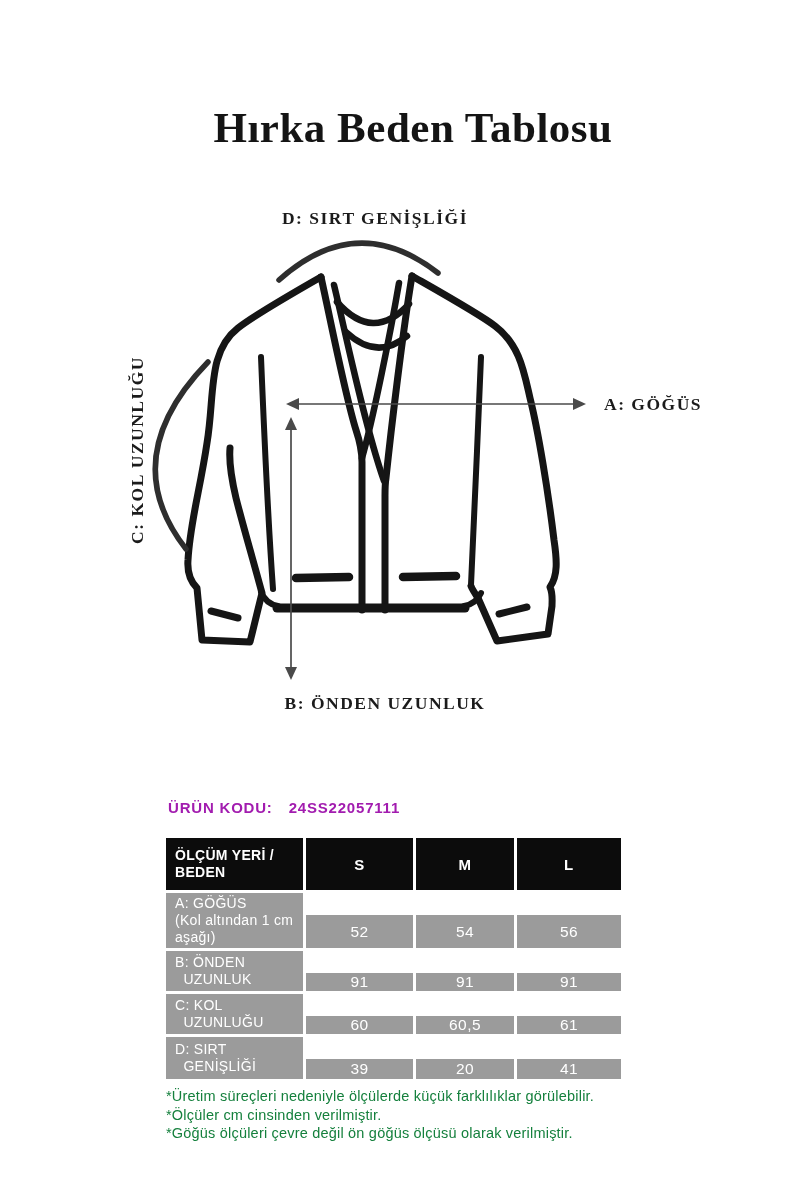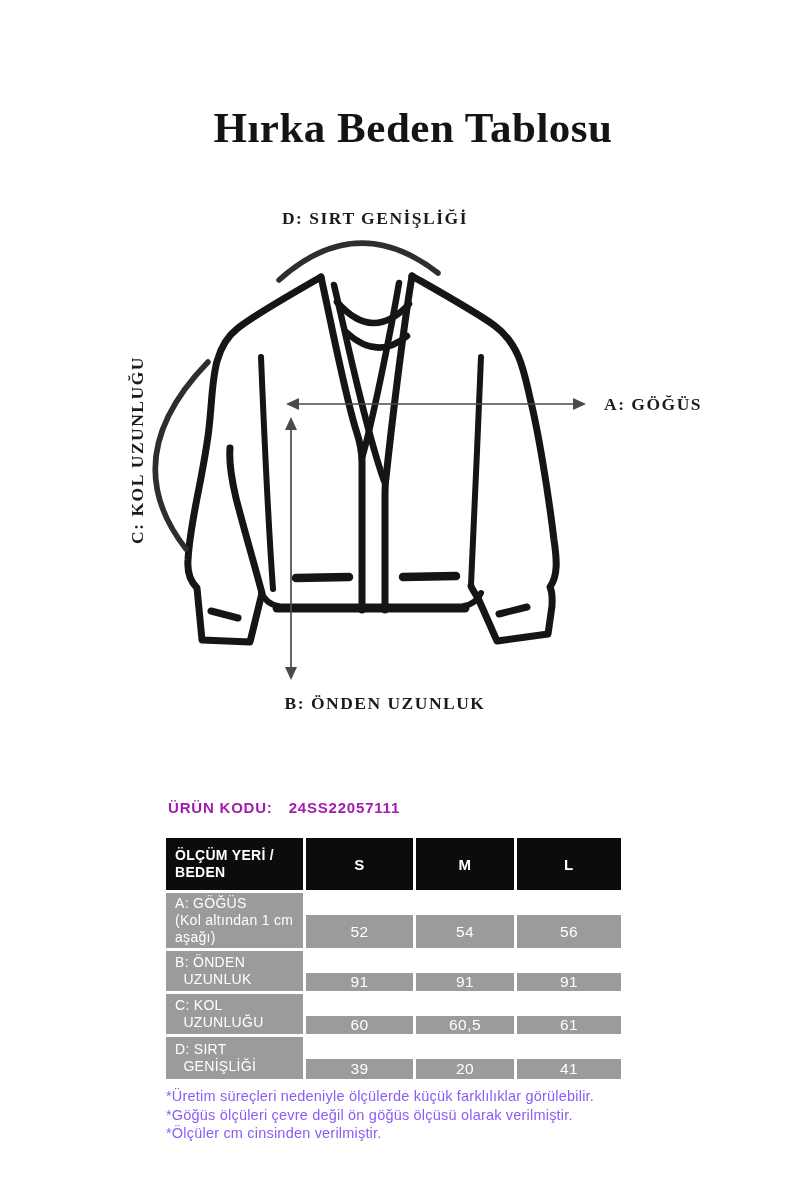--- a/index.html
+++ b/index.html
@@ -39,21 +39,21 @@
   .td{background:#9b9b9b;color:#ffffff;}
   .cell-label{
     justify-content:flex-start;align-items:center;text-align:left;
     padding:3px 4px 3px 9px;font-size:14px;line-height:1.22;
     white-space:pre-wrap;letter-spacing:.3px;
   }
   .row-label{font-weight:400;}
   .cell-val{font-size:15.5px;letter-spacing:.5px;font-weight:400;margin-top:22px;}
   .notes{
     position:absolute;left:166px;top:1087px;font-size:14.5px;
-    line-height:18.5px;color:#8b5cf6;letter-spacing:.2px;
+    line-height:18.5px;color:#15803d;letter-spacing:.2px;
   }
 </style>
 </head>
 <body>
 
 <h1 class="title">Hırka Beden Tablosu</h1>
 
 <svg class="diagram-svg" viewBox="0 0 800 760" aria-hidden="true">
   <g stroke="#151515" fill="none" stroke-linecap="round" stroke-linejoin="round">
 
@@ -137,15 +137,15 @@
 
   <div class="cell td cell-label row-label">D: SIRT
   GENİŞLİĞİ</div>
   <div class="cell td cell-val">39</div>
   <div class="cell td cell-val">20</div>
   <div class="cell td cell-val">41</div>
 </div>
 
 <div class="notes">
   <div>*Üretim süreçleri nedeniyle ölçülerde küçük farklılıklar görülebilir.</div>
+  <div>*Ölçüler cm cinsinden verilmiştir.</div>
   <div>*Göğüs ölçüleri çevre değil ön göğüs ölçüsü olarak verilmiştir.</div>
-  <div>*Ölçüler cm cinsinden verilmiştir.</div>
 </div>
 
 </body></html>

